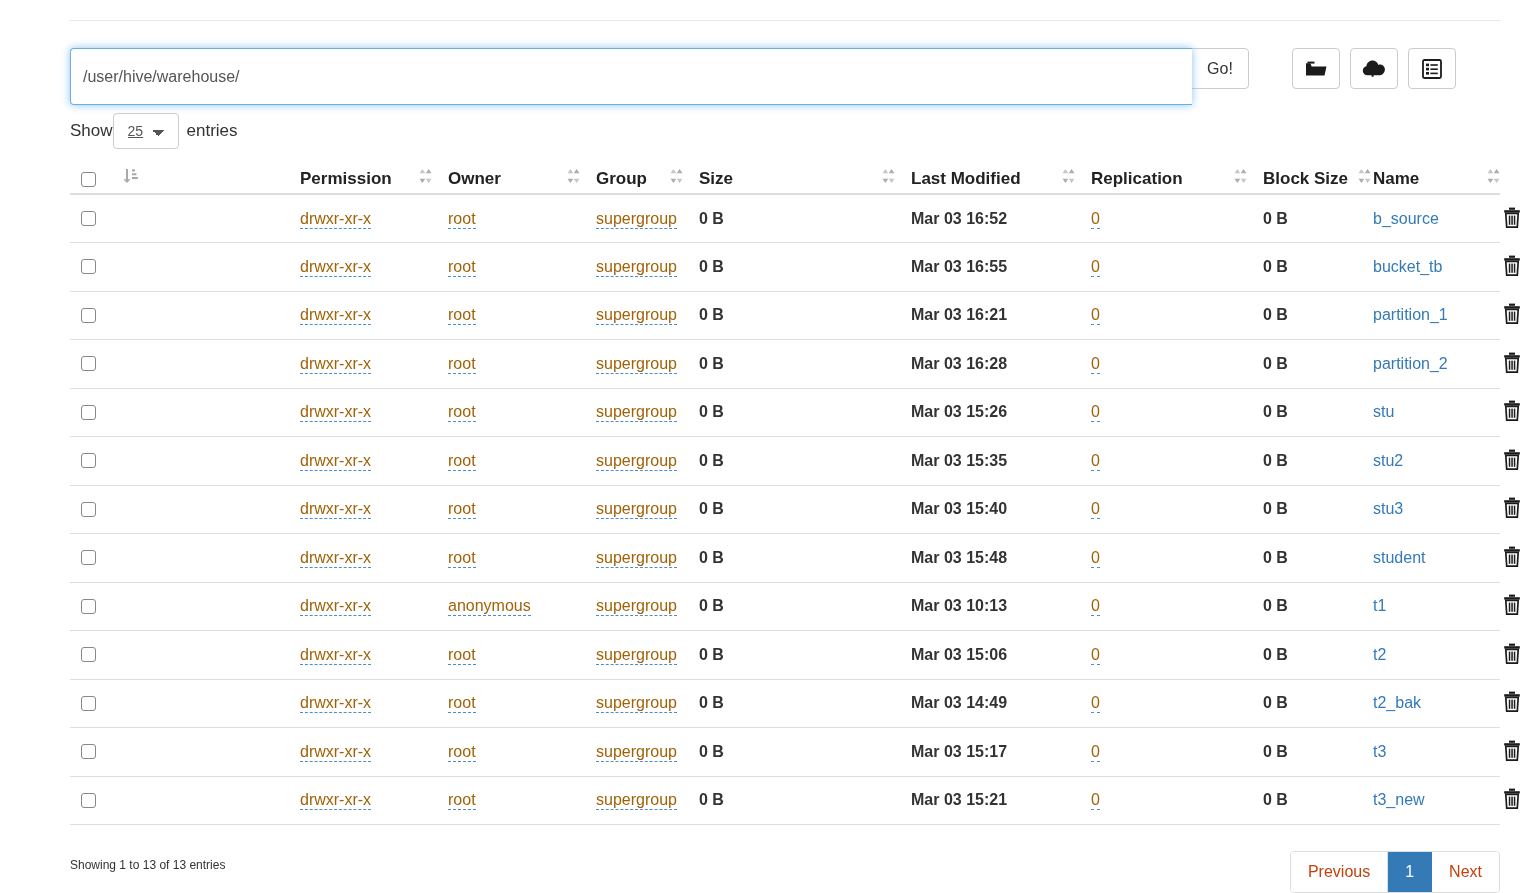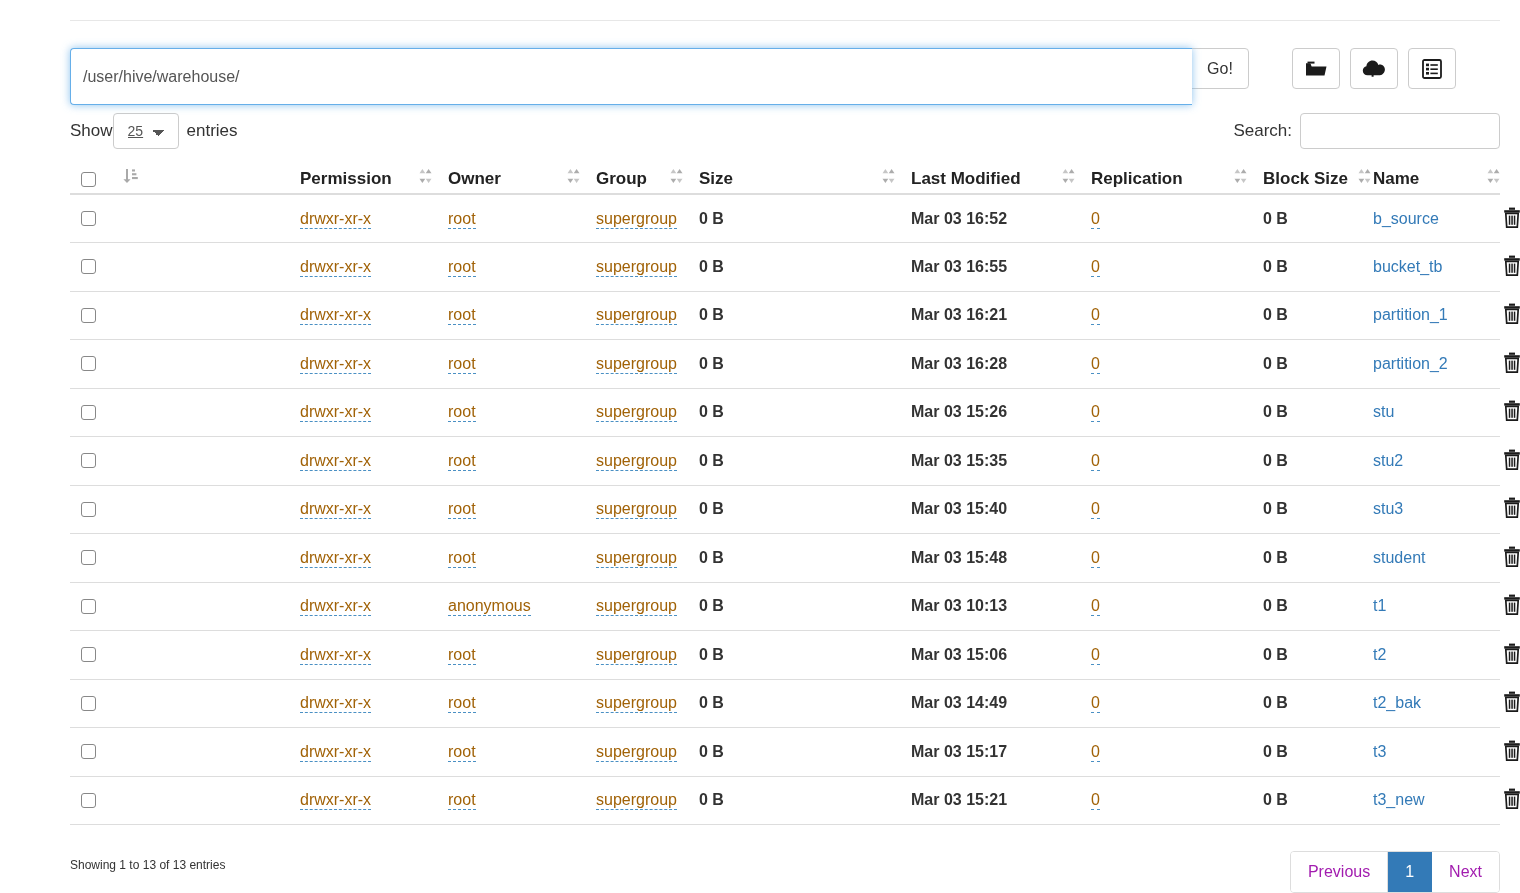--- a/index.html
+++ b/index.html
@@ -242,21 +242,21 @@
     border: 1px solid #ddd;
     border-radius: 4px;
     overflow: hidden;
     height: 42px;
   }
   .pg {
     padding: 0 17px;
     height: 40px;
     line-height: 40px;
     font-size: 16px;
-    color: #a21caf;
+    color: #c2410c;
     background: #fff;
     border-right: 1px solid #ddd;
     cursor: pointer;
     user-select: none;
   }
   .pg:last-child { border-right: none; }
   .pg.active {
     background: #337ab7;
     color: #fff;
     border-right-color: #337ab7;
@@ -310,24 +310,20 @@
   </div>
 
   <div class="lengthbar">
     <span class="lbl">Show</span>
     <select class="len-select">
       <option>25</option>
     </select>
     <span class="lbl2">entries</span>
   </div>
 
-  <div class="searchbar">
-    <span class="lbl">Search:</span>
-    <input class="search-input" type="text" value="" style="">
-  </div>
 
   <div class="tbl-wrap">
     <table class="files">
       <colgroup>
         <col class="col-chk">
           <col class="col-perm">
           <col class="col-owner">
           <col class="col-group">
         <col class="col-size">
           <col class="col-mod">

